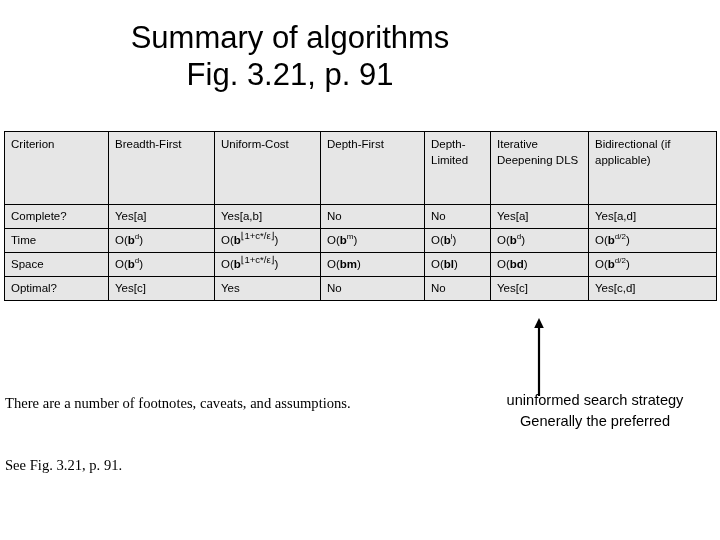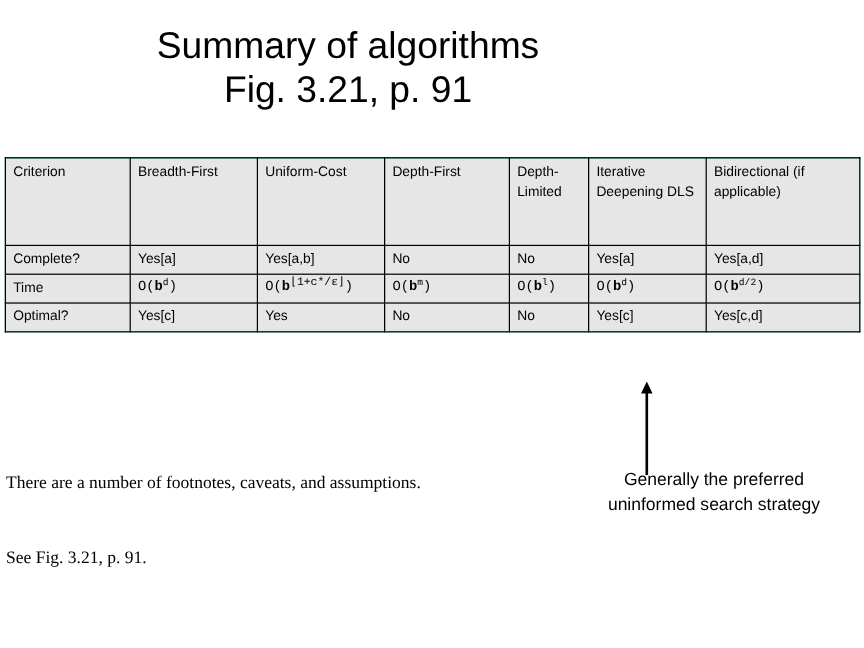--- a/index.html
+++ b/index.html
@@ -63,21 +63,21 @@
     padding-bottom: 3px;
   }
   .col-criterion { width: 104px; }
   .col-bfs       { width: 106px; }
   .col-ucs       { width: 106px; }
   .col-dfs       { width: 104px; }
   .col-dls       { width:  66px; }
   .col-ids       { width:  98px; }
   .col-bidir     { width: 128px; }
 
-  .cell-math { font-size: 11.5px; font-family: Liberation Mono, monospace; }
+  .cell-math { font-size: 11.5px; }
   .cell-math b { font-weight: 700; }
   .cell-math sup {
     font-size: 8px;
     vertical-align: super;
     line-height: 0;
   }
   .cell-math .flr { font-size: 9.5px; }
 
   
   #footnotes {
@@ -155,20 +155,29 @@
     <tr>
       <td>Time</td>
       <td class="cell-math">O(<b>b</b><sup>d</sup>)</td>
       <td class="cell-math">O(<b>b</b><sup class="flr">⌊1+<span>c</span>*/ε⌋</sup>)</td>
       <td class="cell-math">O(<b>b</b><sup>m</sup>)</td>
       <td class="cell-math">O(<b>b</b><sup>l</sup>)</td>
       <td class="cell-math">O(<b>b</b><sup>d</sup>)</td>
       <td class="cell-math">O(<b>b</b><sup>d/2</sup>)</td>
     </tr>
 
+    <tr>
+      <td>Space</td>
+      <td class="cell-math">O(<b>b</b><sup>d</sup>)</td>
+      <td class="cell-math">O(<b>b</b><sup class="flr">⌊1+<span>c</span>*/ε⌋</sup>)</td>
+      <td class="cell-math">O(<b>bm</b>)</td>
+      <td class="cell-math">O(<b>bl</b>)</td>
+      <td class="cell-math">O(<b>bd</b>)</td>
+      <td class="cell-math">O(<b>b</b><sup>d/2</sup>)</td>
+    </tr>
 
     <tr>
       <td>Optimal?</td>
       <td>Yes[c]</td>
       <td>Yes</td>
       <td>No</td>
       <td>No</td>
       <td>Yes[c]</td>
       <td>Yes[c,d]</td>
     </tr>
@@ -184,15 +193,15 @@
   
   
 </div>
 
 <svg id="callout-arrow" viewBox="0 0 24 80">
   <line x1="12" y1="8" x2="12" y2="80" stroke="#000000" stroke-width="2.2"></line>
   <polygon points="12,2 7.2,12 16.8,12" fill="#000000"></polygon>
 </svg>
 
 <div id="callout">
+  <span class="callout-line">uninformed search strategy</span>
   <span class="callout-line">Generally the preferred</span>
-  <span class="callout-line">uninformed search strategy</span>
 </div>
 
 </body></html>

